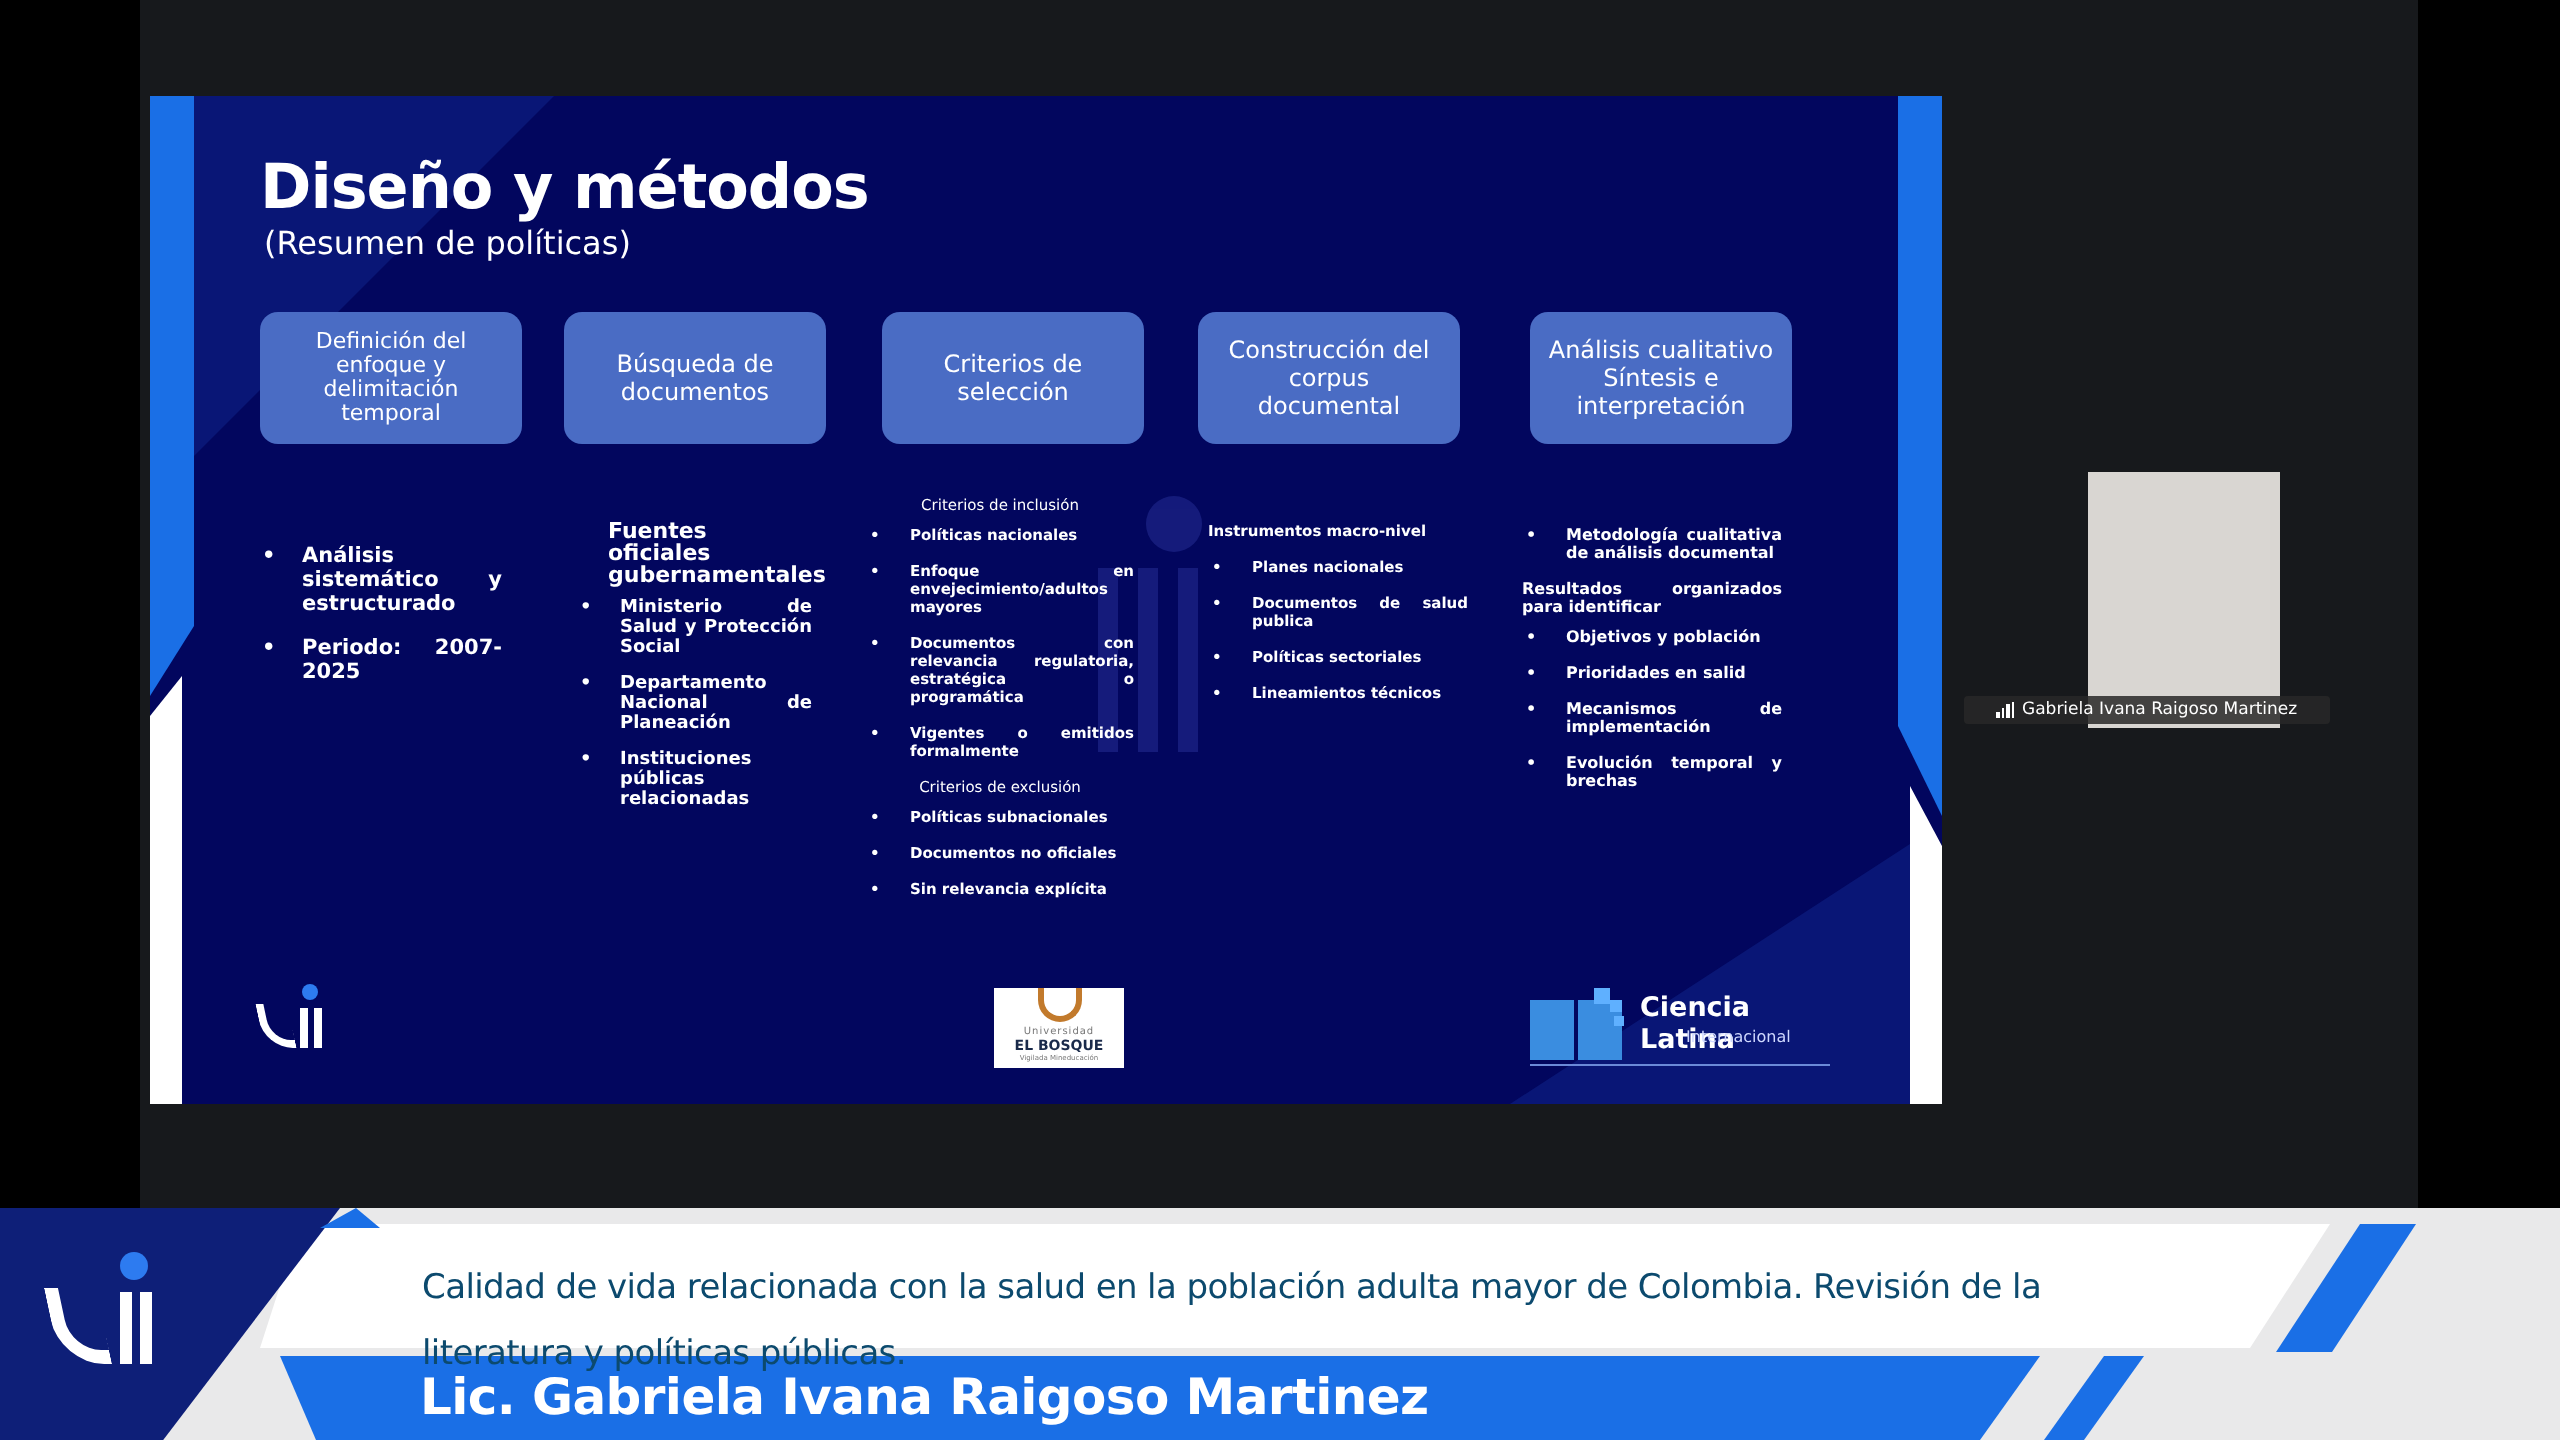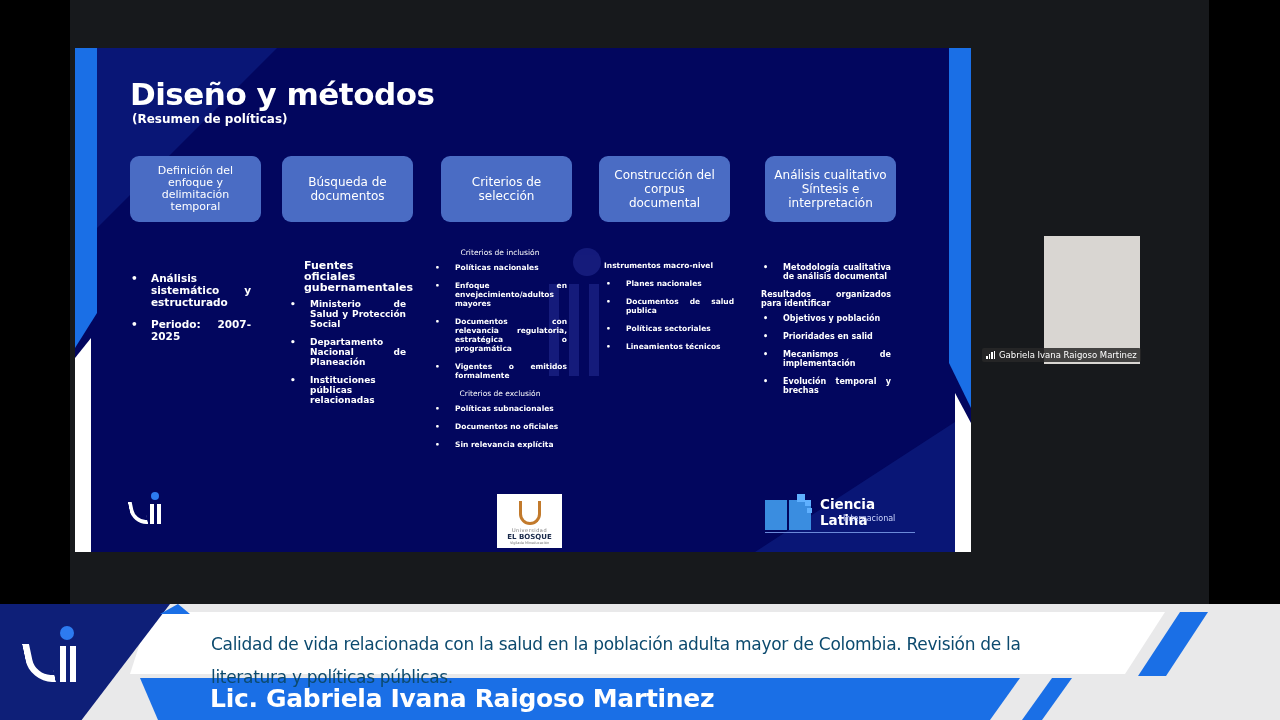--- a/index.html
+++ b/index.html
@@ -18,21 +18,21 @@
     clip-path: polygon(0 0, 100% 0, 100% 100%, 0 315px); }
   .slide .white-right { position: absolute; right: 0; top: 345px; width: 16px; height: 159px; background: #fff;
     clip-path: polygon(0 0, 100% 30px, 100% 100%, 0 100%); }
   .slide .diag-top { position: absolute; left: 22px; top: 0; width: 180px; height: 180px; background: #0b1a7a;
     clip-path: polygon(0 0, 100% 0, 0 100%); opacity: .85; }
   .slide .diag-bottom { position: absolute; right: 16px; bottom: 0; width: 200px; height: 130px; background: #0b1a7a;
     clip-path: polygon(100% 0, 100% 100%, 0 100%); opacity: .85; }
 
   .slide-title { position: absolute; left: 55px; top: 28px; color: #fff; font-family: "DejaVu Sans", sans-serif;
     font-weight: bold; font-size: 31px; letter-spacing: -0.5px; }
-  .slide-subtitle { position: absolute; left: 57px; top: 64px; color: #fff; font-weight: bold; font-size: 12px; }
+  .slide-subtitle { position: absolute; left: 57px; top: 64px; color: #fff; font-weight: normal; font-size: 16px; }
 
   .step-box { position: absolute; top: 108px; width: 131px; height: 66px; background: #4a6cc4; border-radius: 9px;
     color: #fff; font-size: 11px; line-height: 12px; text-align: center; display: flex; align-items: center;
     justify-content: center; padding: 4px 8px; }
   .step-box.two-line { font-size: 12px; line-height: 14px; }
 
   .col { position: absolute; color: #fff; font-size: 9px; font-weight: bold; line-height: 10px; }
   .col .head { margin-bottom: 6px; text-align: justify; }
   .col .center { text-align: center; margin: 6px 0; font-weight: normal; font-size: 7.5px; }
   .col ul { list-style: none; }
@@ -47,21 +47,21 @@
   .watermark .dot { position: absolute; left: 38px; top: 0; width: 28px; height: 28px; border-radius: 50%; background: #6b7bff; }
   .watermark .bar { position: absolute; top: 36px; width: 10px; height: 92px; background: #6b7bff; }
 
   .footer-congress { position: absolute; left: 55px; top: 444px; display: flex; align-items: center; }
   .viii-logo { position: relative; width: 36px; height: 34px; }
   .viii-logo .dot { position: absolute; left: 21px; top: 0; width: 8px; height: 8px; border-radius: 50%; background: #2d7bf0; }
   .viii-logo .v { position: absolute; left: 0; top: 10px; width: 16px; height: 22px; border-left: 4px solid #fff; border-bottom: 4px solid #fff; border-radius: 0 0 0 14px; transform: skewX(12deg); }
   .viii-logo .i { position: absolute; top: 12px; width: 4px; height: 20px; background: #fff; }
   .congress-text { margin-left: 10px; color: #fff; font-weight: bold; font-size: 8.5px; line-height: 14px; font-variant: small-caps; letter-spacing: .3px; }
 
-  .bosque-logo { position: absolute; left: 422px; top: 446px; width: 65px; height: 54px; background: #fff;
+  .bosque-logo { position: absolute; left: 422px; top: 446px; width: 65px; height: 40px; background: #fff;
     display: flex; flex-direction: column; align-items: center; justify-content: flex-end; padding-bottom: 3px; }
   .bosque-logo .emblem { width: 22px; height: 24px; border: 3px solid #c27a2c; border-top: none; border-radius: 0 0 11px 11px; margin-bottom: 2px; }
   .bosque-logo .u { font-size: 5px; color: #777; letter-spacing: .5px; }
   .bosque-logo .name { font-size: 7px; font-weight: bold; color: #1a2a4a; }
   .bosque-logo .tag { font-size: 3.5px; color: #777; }
 
   .cl-logo { position: absolute; left: 690px; top: 444px; width: 150px; height: 42px; }
   .cl-logo .book { position: absolute; left: 0; top: 2px; width: 48px; height: 36px; }
   .cl-logo .book .page { position: absolute; top: 6px; width: 22px; height: 30px; background: #3a8de0; }
   .cl-logo .book .sq { position: absolute; background: #5fb0ff; }
@@ -219,21 +219,21 @@
 <div class="participant">
   <div class="wall-l"></div>
   <div class="door"></div>
   <div class="hair"></div>
   <div class="face"></div>
   <div class="glasses"></div>
   <div class="shirt"></div>
 </div>
 <div class="participant">
 </div>
-<div class="name-tag" style="position:absolute; left:982px; top:348px; height:14px; background:rgba(40,40,40,.85); border-radius:2px; color:#fff; font-size:8.5px; line-height:14px; padding:0 4px; display:flex; align-items:center; gap:4px;">
+<div class="name-tag" style="position:absolute; left:982px; top:348px; height:14px; background:rgba(40,40,40,.85); border-radius:2px; color:#fff; font-size:8.5px; line-height:14px; padding:0 16px; display:flex; align-items:center; gap:4px;">
   <span class="signal-icon">
     <span style="height:3px"></span>
       <span style="height:5px"></span>
       <span style="height:7px"></span>
       <span style="height:8px"></span>
   </span>
   <span>Gabriela Ivana Raigoso Martinez</span>
 </div>
 
 <div class="lower">

